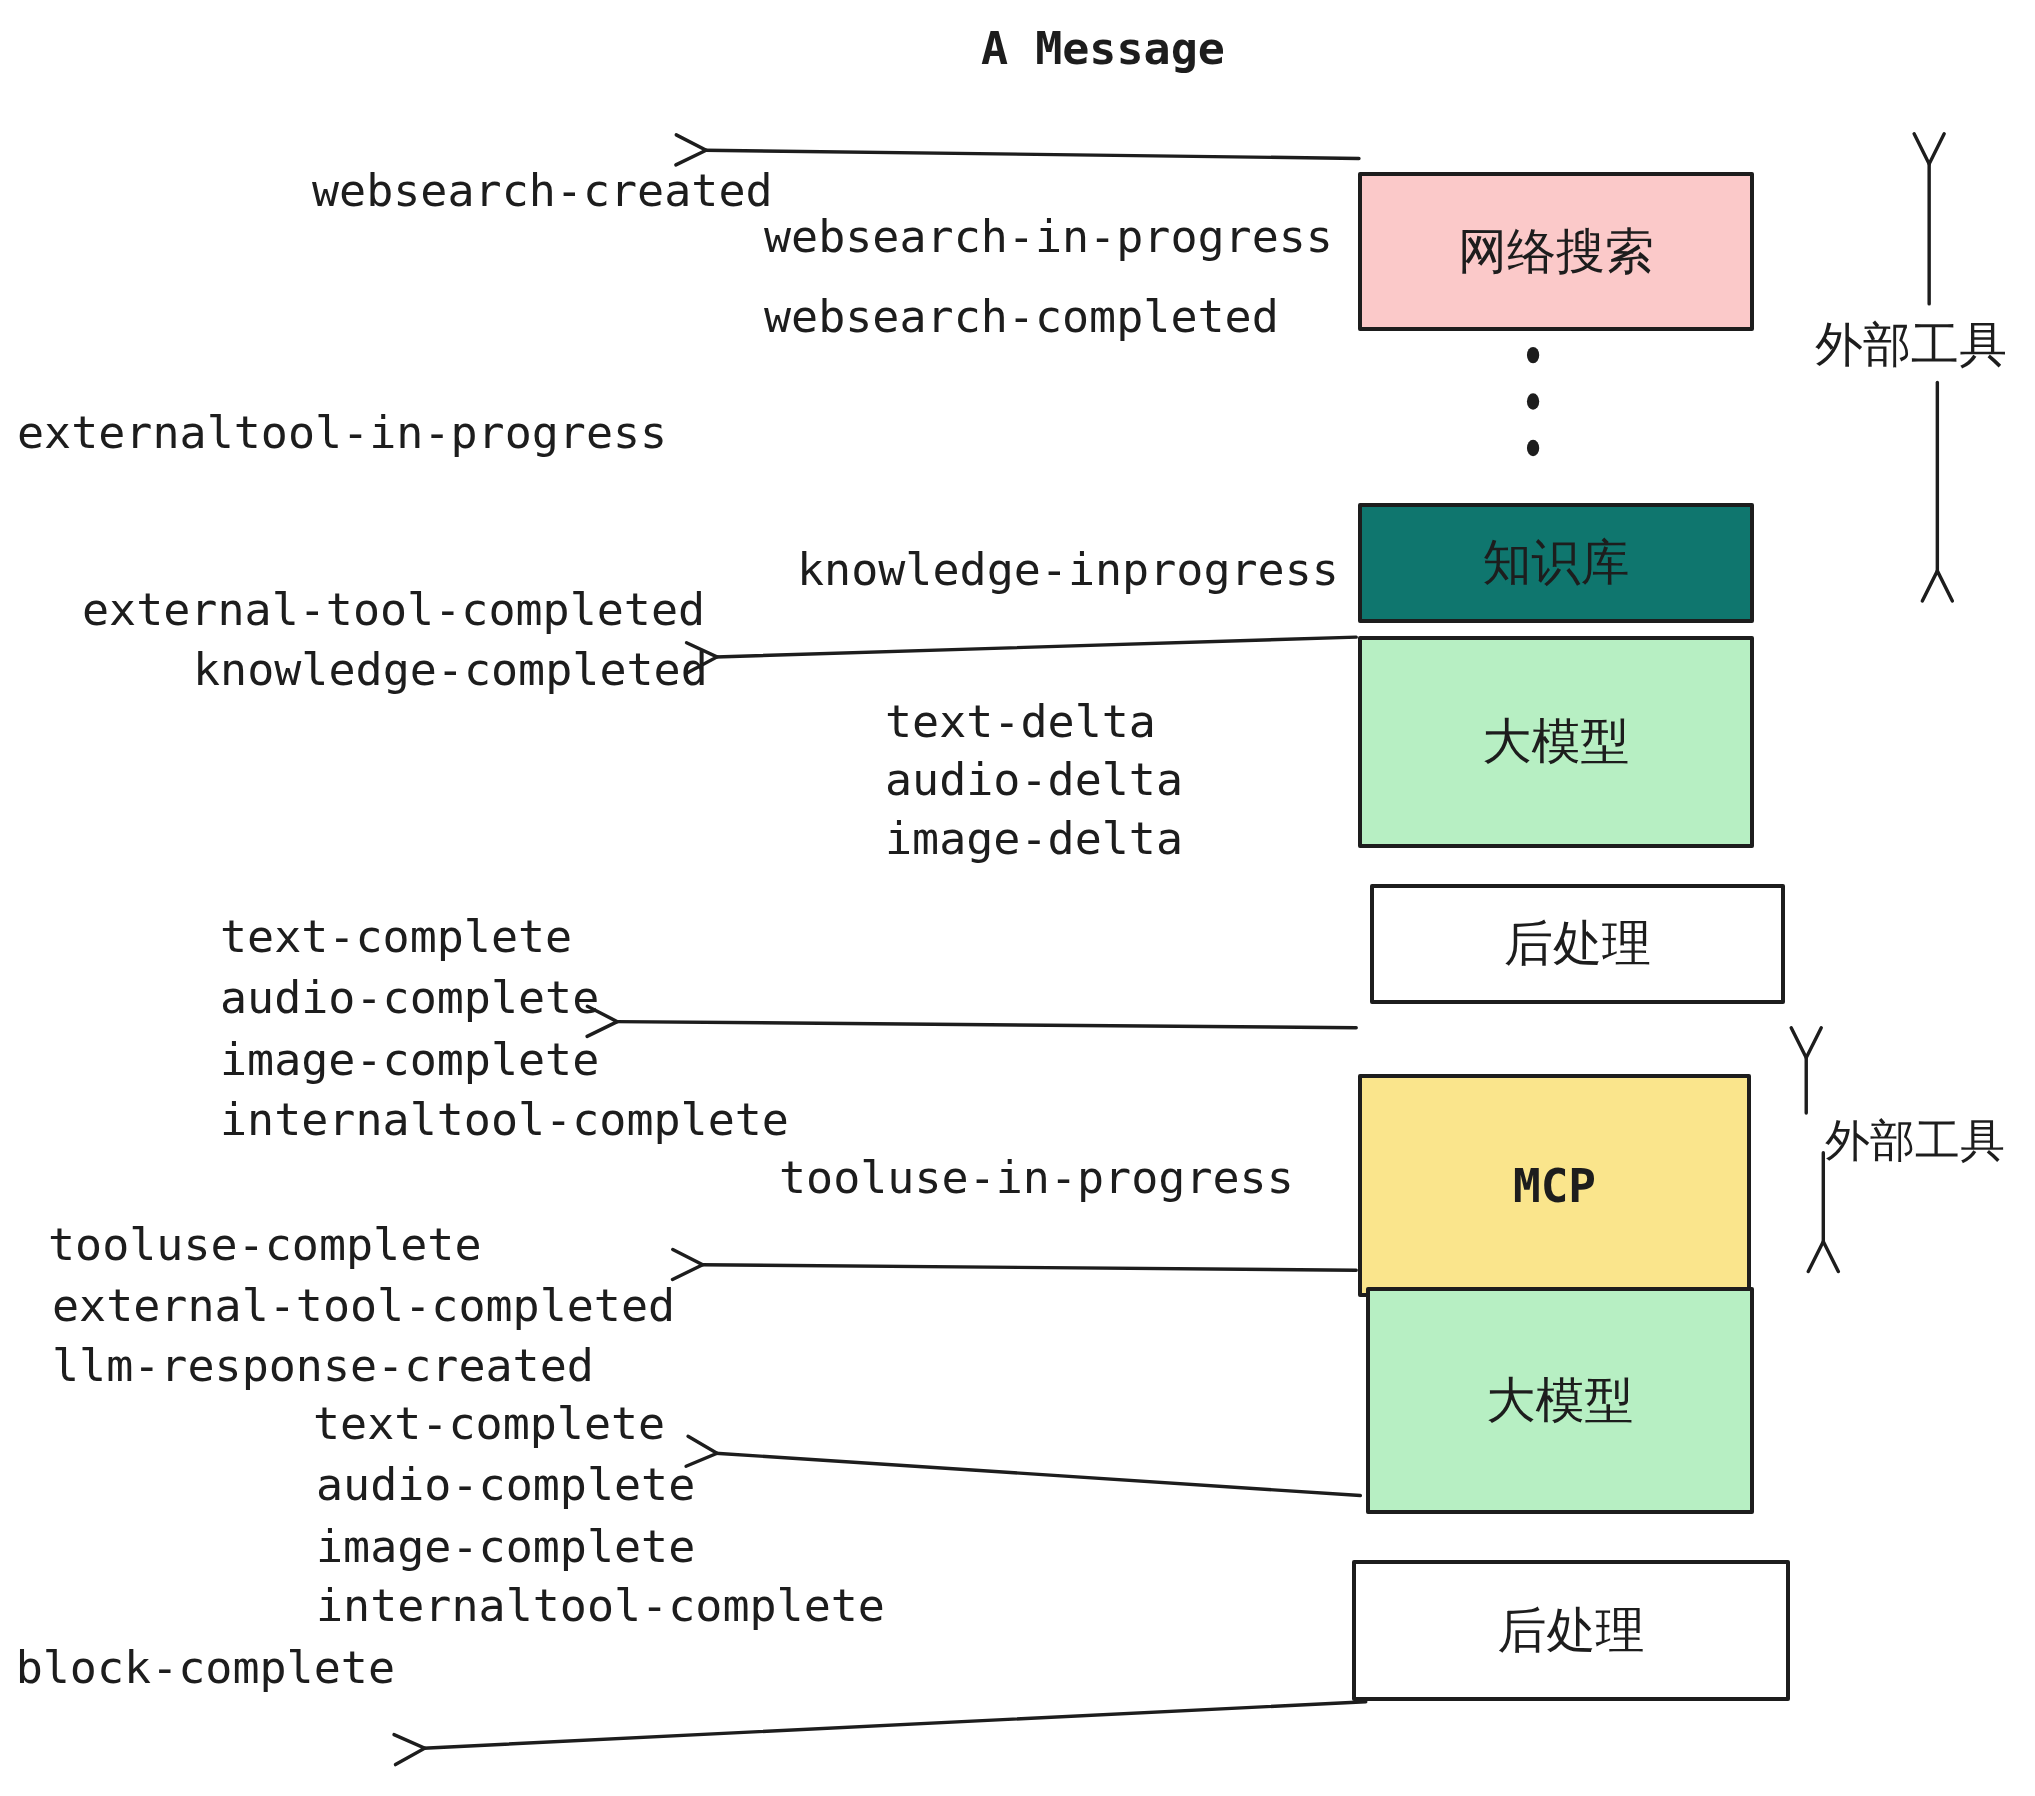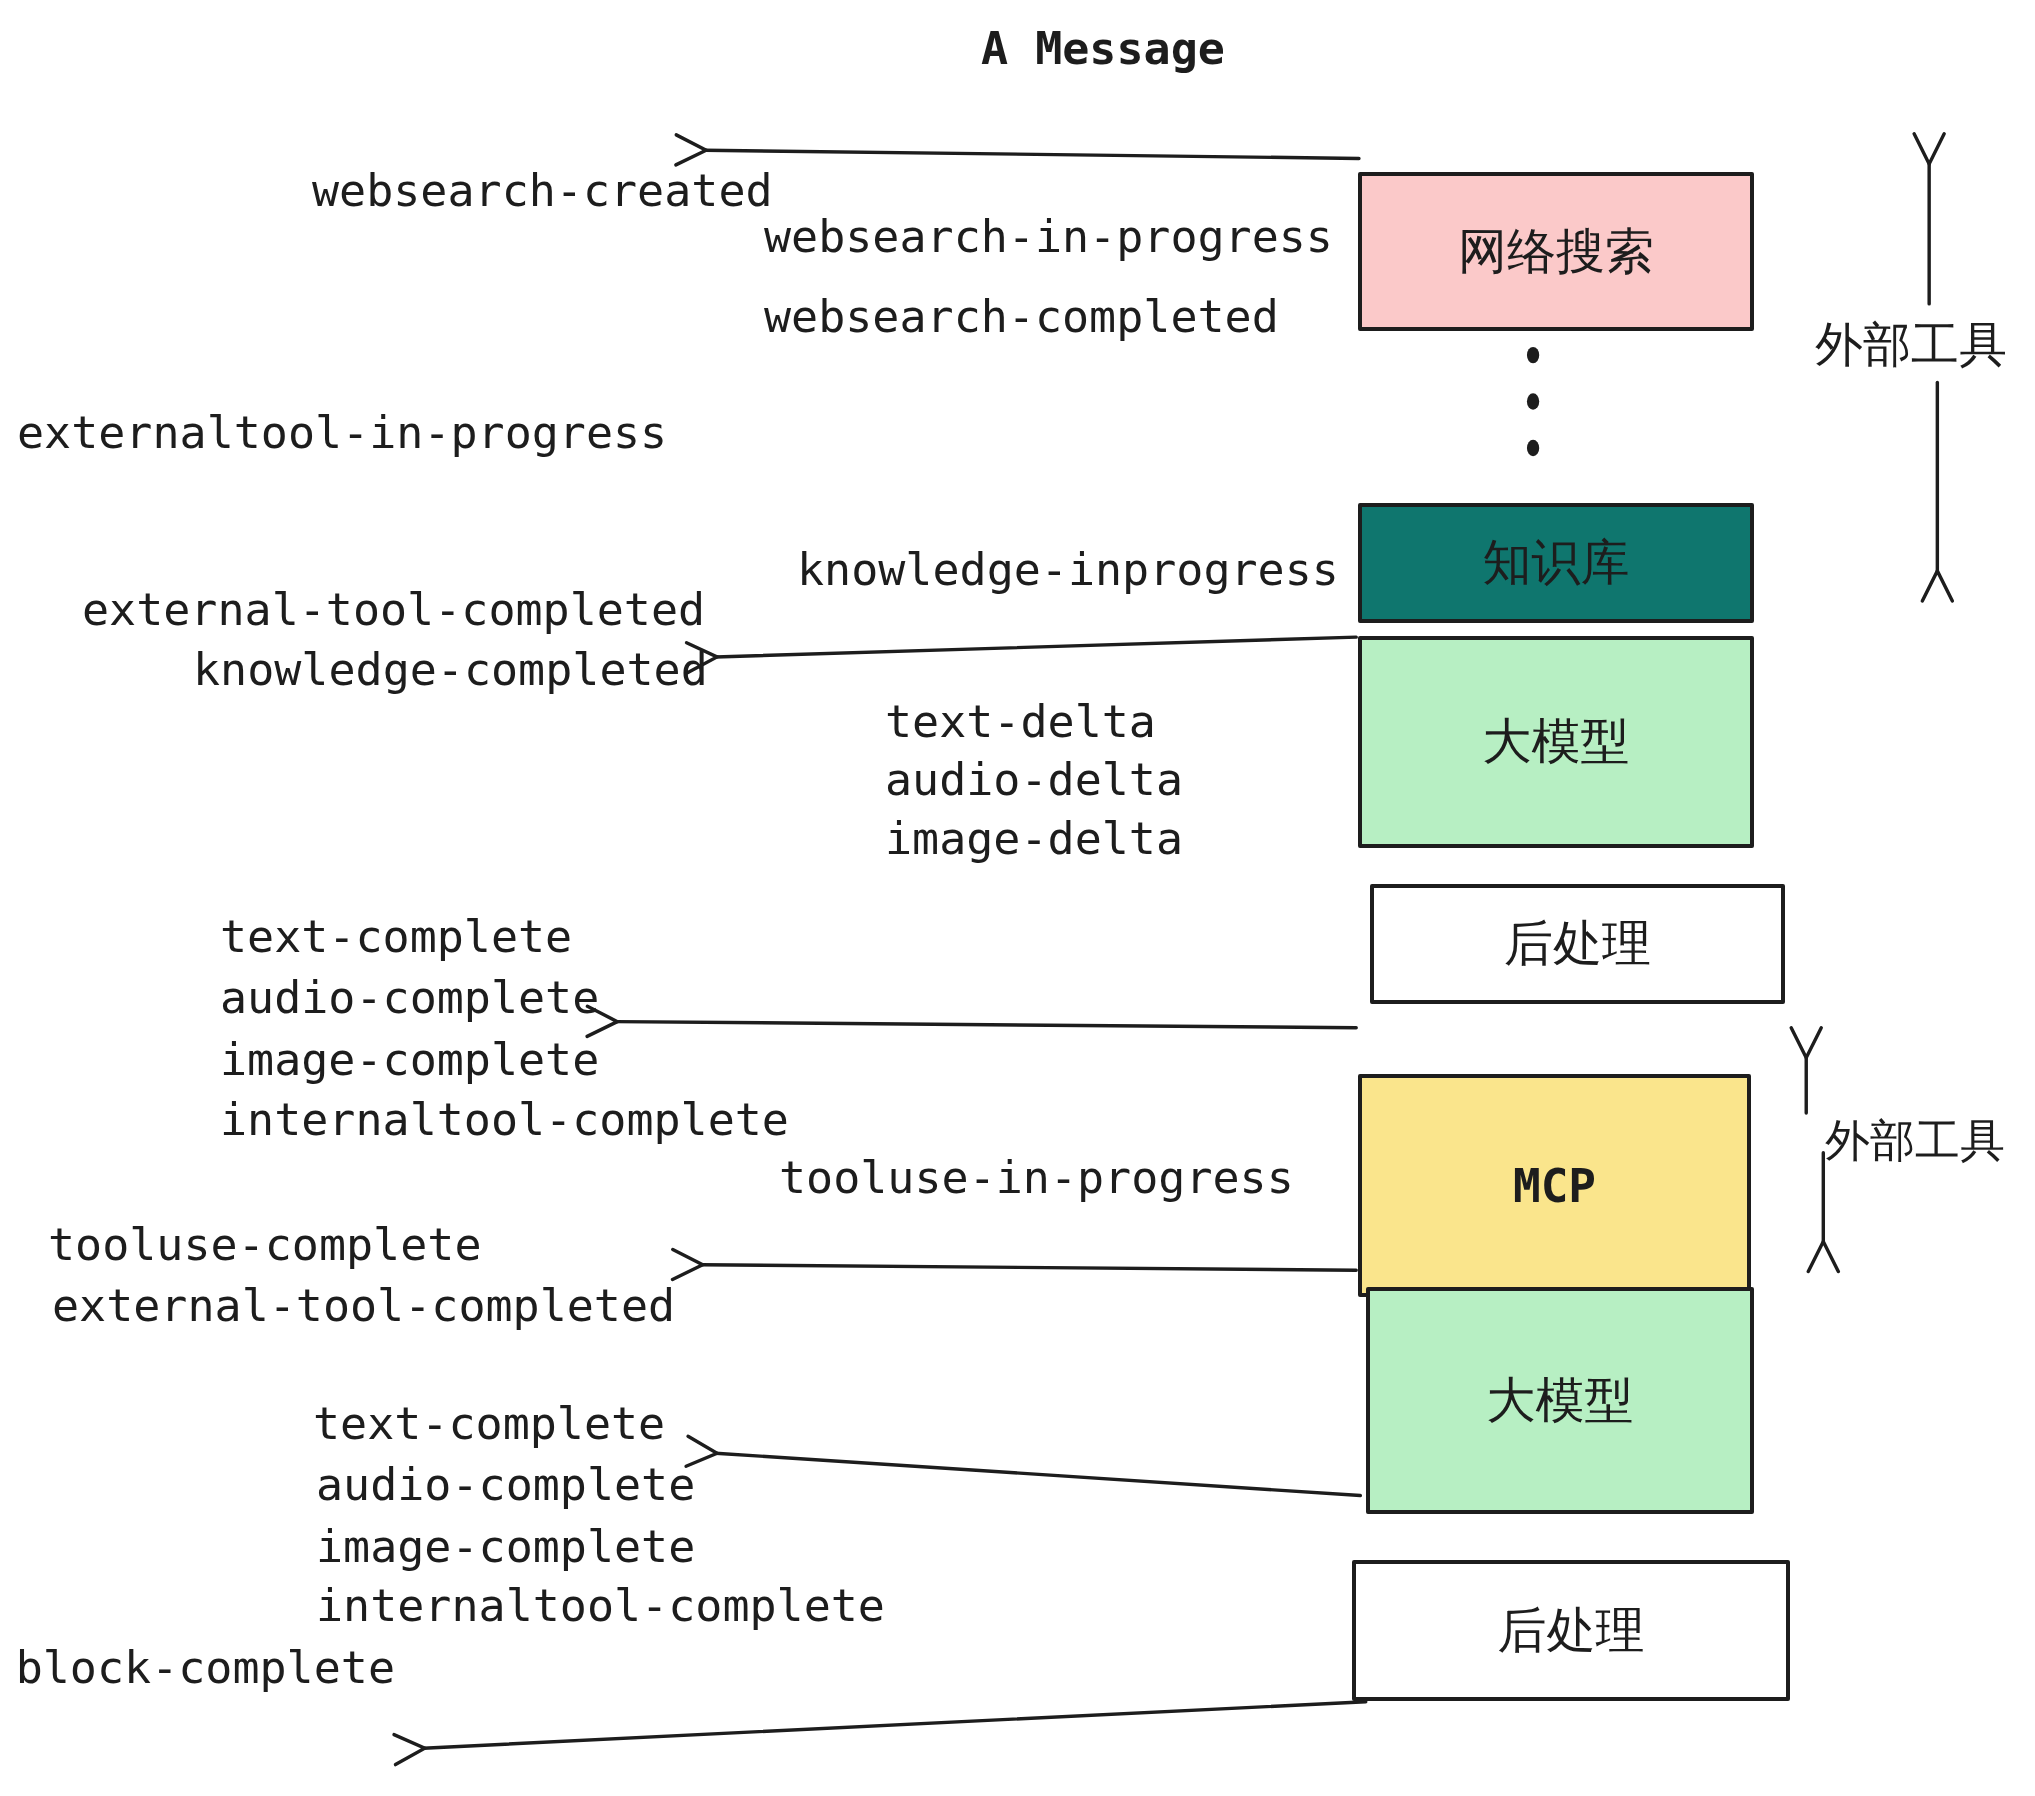--- a/index.html
+++ b/index.html
@@ -107,20 +107,21 @@
     <div class="event-label" style="left: 885px; top: 697px;">text-delta</div>
     <div class="event-label" style="left: 885px; top: 755px;">audio-delta</div>
     <div class="event-label" style="left: 885px; top: 814px;">image-delta</div>
     <div class="event-label" style="left: 220px; top: 912px;">text-complete</div>
     <div class="event-label" style="left: 220px; top: 973px;">audio-complete</div>
     <div class="event-label" style="left: 220px; top: 1035px;">image-complete</div>
     <div class="event-label" style="left: 220px; top: 1095px;">internaltool-complete</div>
     <div class="event-label" style="left: 779px; top: 1153px;">tooluse-in-progress</div>
     <div class="event-label" style="left: 48px; top: 1220px;">tooluse-complete</div>
     <div class="event-label" style="left: 52px; top: 1281px;">external-tool-completed</div>
+    <div class="event-label" style="left: 52px; top: 1341px;">llm-response-created</div>
     <div class="event-label" style="left: 313px; top: 1399px;">text-complete</div>
     <div class="event-label" style="left: 316px; top: 1460px;">audio-complete</div>
     <div class="event-label" style="left: 316px; top: 1522px;">image-complete</div>
     <div class="event-label" style="left: 316px; top: 1581px;">internaltool-complete</div>
     <div class="event-label" style="left: 15.7px; top: 1643px;">block-complete</div>
     <div class="box" style="left: 1358px; top: 172px; width: 396px; height: 159px; background: rgb(251, 201, 201);">
       <span class="box-label">网络搜索</span>
     </div>
     <div class="box" style="left: 1358px; top: 503px; width: 396px; height: 120px; background: #0f766e;">
       <span class="box-label">知识库</span>

